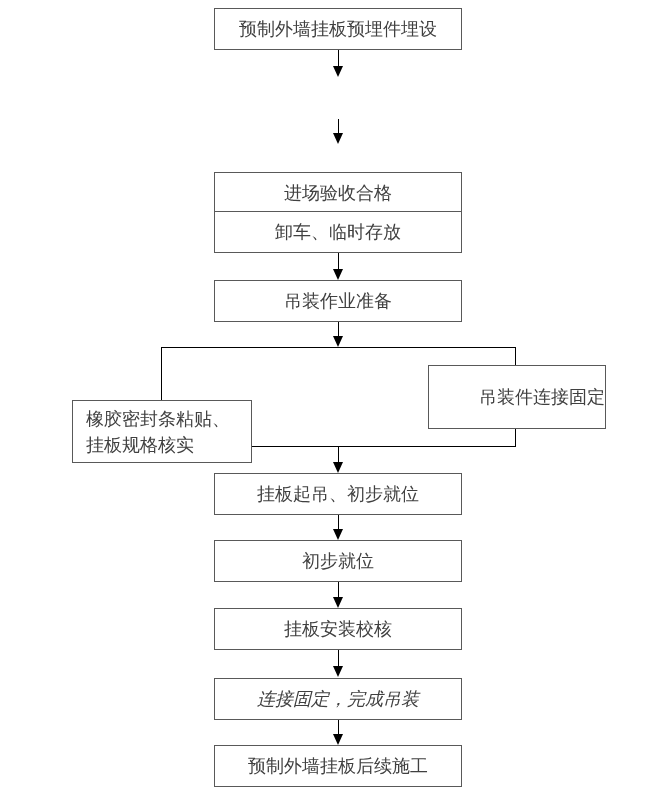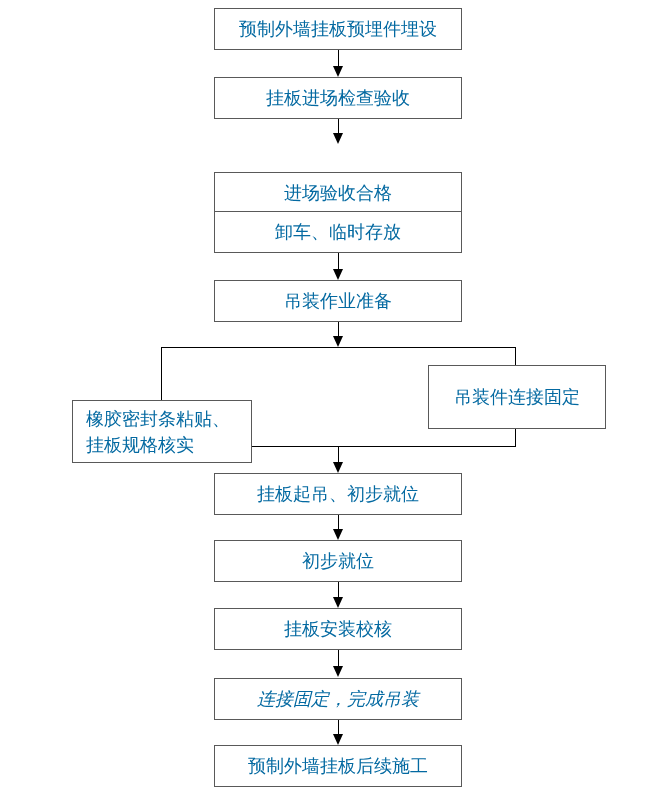--- a/index.html
+++ b/index.html
@@ -14,21 +14,21 @@
     height: 795px;
     background: #ffffff;
     overflow: hidden;
   }
   
   .node {
     position: absolute;
     box-sizing: border-box;
     background: #ffffff;
     border: 1px solid #595959;
-    color: #0369a1;
+    color: #404040;
     font-size: 18px;
     z-index: 2;
   }
   .main {
     left: 214px;
     width: 248px;
     height: 42px;
     display: flex;
     align-items: center;
     justify-content: center;
@@ -69,21 +69,21 @@
     white-space: nowrap;
     margin-top: 34px;
   }
   .branch-right {
     left: 428px;
     top: 365px;
     width: 178px;
     height: 64px;
     display: flex;
     align-items: center;
-    justify-content: center;
+    justify-content: flex-end;
     white-space: nowrap;
   }
   
   .arrow {
     position: absolute;
     left: 333px;
     width: 11px;
     z-index: 1;
   }
   .arrow .shaft {
@@ -121,23 +121,20 @@
 <div class="canvas">
 
   <div class="node main n1">
     <span>预制外墙挂板预埋件埋设</span>
   </div>
   <div class="arrow a1">
     <div class="shaft"></div>
     <div class="head"></div>
   </div>
 
-  <div class="node main n2">
-    <span>挂板进场检查验收</span>
-  </div>
   <div class="arrow a2">
     <div class="shaft"></div>
     <div class="head"></div>
   </div>
 
   <div class="node main n3">
     <span>进场验收合格</span>
   </div>
   <div class="arrow a3">
     <div class="shaft"></div>

